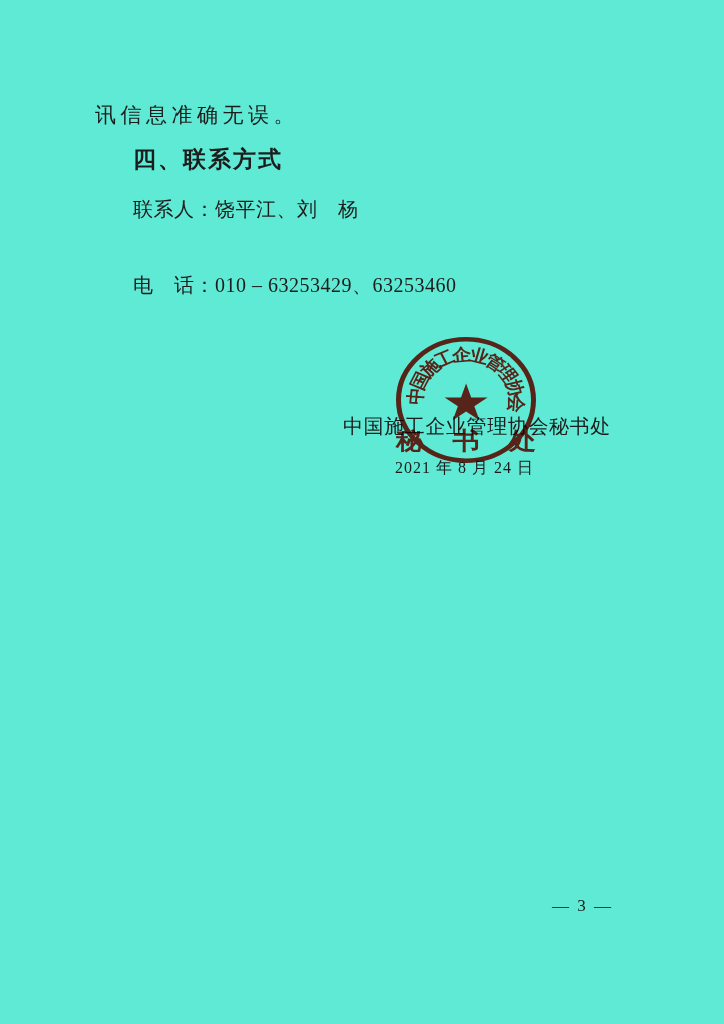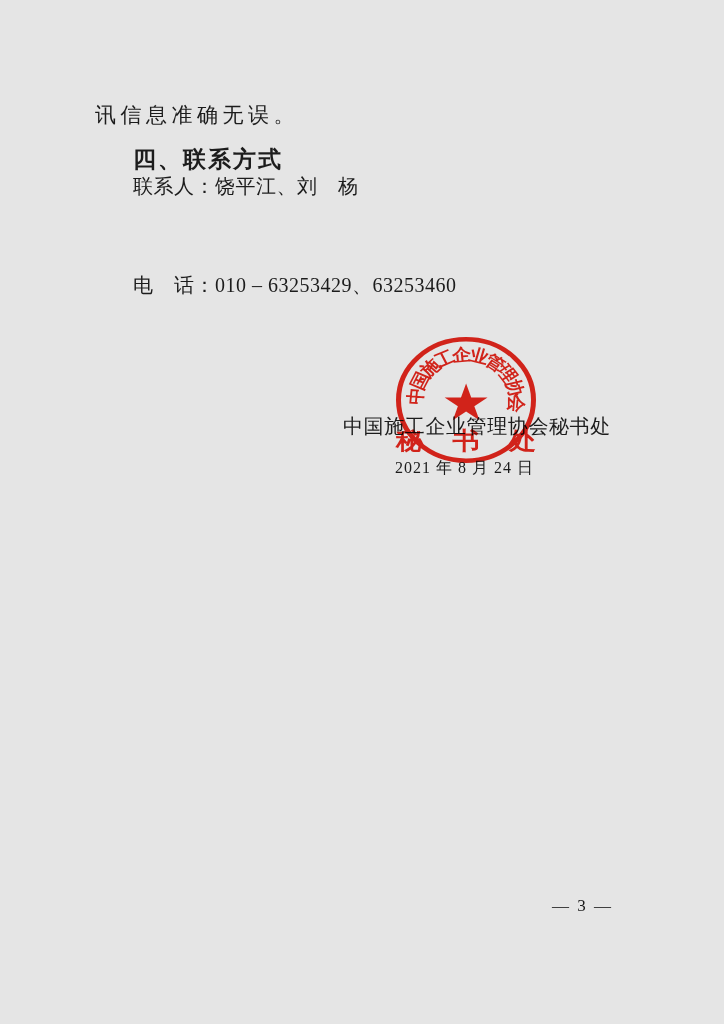--- a/index.html
+++ b/index.html
@@ -8,41 +8,41 @@
   body {
     width: 724px; height: 1024px;
     background: #ffffff;
     font-family: "Liberation Serif", "DejaVu Serif", serif;
     color: var(--ink);
     position: relative;
     overflow: hidden;
   }
   .page {
     position: absolute; inset: 0;
-    background: #e5e5e5;
+    background: #5eead4;
   }
   p { margin: 0; }
 
   .para {
     position: absolute; left: 95px; top: 101px;
     font-size: 21px; letter-spacing: 4.5px;
     white-space: nowrap;
   }
   .heading {
     position: absolute; left: 133px; top: 144px;
     font-size: 23px; font-weight: 700;
     font-family: "DejaVu Sans", "Liberation Sans", sans-serif;
     letter-spacing: 2px; white-space: nowrap; margin: 0;
   }
   .contact {
     position: absolute; left: 133px;
     font-size: 20px; letter-spacing: 0.5px;
     white-space: nowrap;
   }
-  .contact-1 { top: 173px; }
+  .contact-1 { top: 196px; }
   .contact-2 { top: 232px; margin-top: 40px; }
   .contact-3 { top: 258px; }
 
   .signature {
     position: absolute; left: 343px; top: 413px;
     font-size: 20px; letter-spacing: 0.6px;
     white-space: nowrap;
   }
   .date {
     position: absolute; left: 395px; top: 458px;

